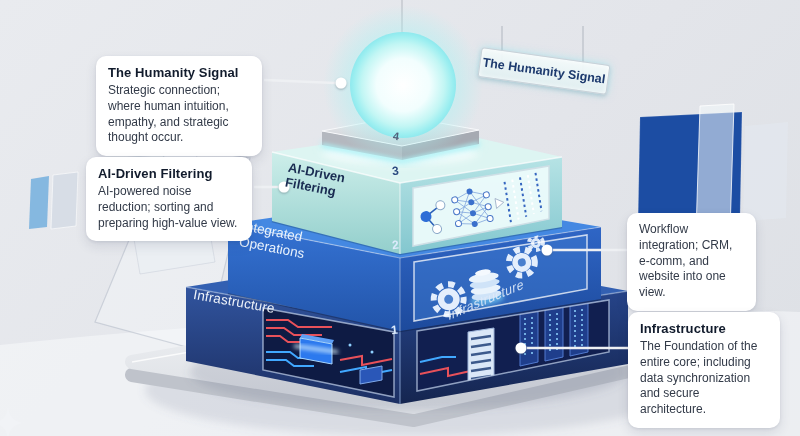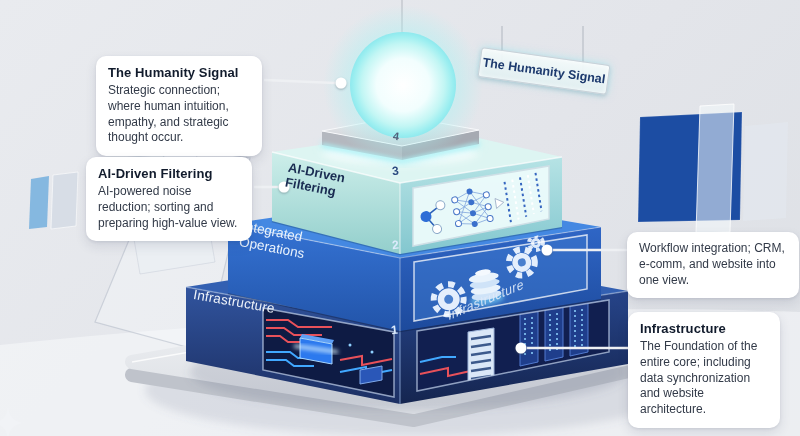--- a/index.html
+++ b/index.html
@@ -344,22 +344,22 @@
 <div class="card" style="left:96px;top:56px;width:166px;">
   <div class="title">The Humanity Signal</div>
   <div class="body">Strategic connection; where human intuition, empathy, and strategic thought occur.</div>
 </div>
 
 <div class="card" style="left:86px;top:157px;width:166px;">
   <div class="title">AI-Driven Filtering</div>
   <div class="body">AI-powered noise reduction; sorting and preparing high-value view.</div>
 </div>
 
-<div class="card" style="left:627px;top:232px;width:172px;">
+<div class="card" style="left:627px;top:213px;width:129px;">
   <div class="body" style="margin-top:0;">Workflow integration; CRM, e-comm, and website into one view.</div>
 </div>
 
 <div class="card" style="left:628px;top:312px;width:152px;">
   <div class="title">Infrastructure</div>
-  <div class="body">The Foundation of the entire core; including data synchronization and website architecture.</div>
+  <div class="body">The Foundation of the entire core; including data synchronization and secure architecture.</div>
 </div>
 
 </div>
 
 </body></html>

